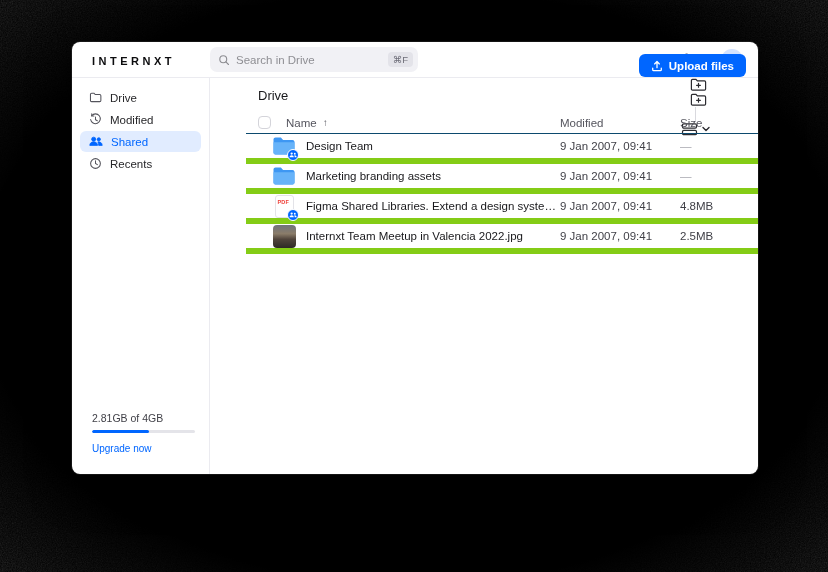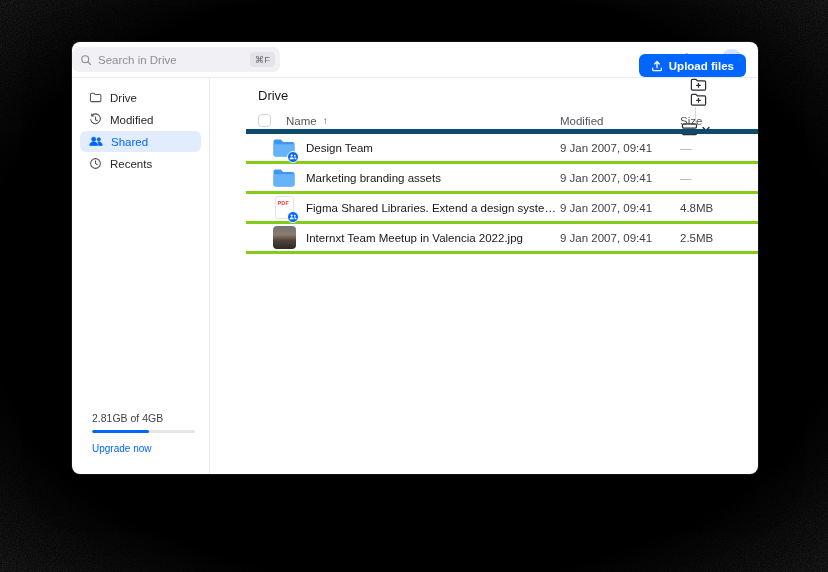--- a/index.html
+++ b/index.html
@@ -47,25 +47,25 @@
   .main-title { font-size:13px; font-weight:500; color:#18181b; }
   .header-actions { margin-left:auto; display:flex; align-items:center;flex-direction:column; }
   .upload-btn { display:flex; align-items:center; gap:6px; height:23px; padding:0 12px;
     background:#0066ff; color:#fff; font-size:11.5px; font-weight:600; border:none; border-radius:6px; cursor:pointer; }
   .icon-btn { background:none; border:none; padding:0; margin-left:13px; display:flex; align-items:center; cursor:pointer; }
   .vdivider { width:1px; height:15px; background:#d9d9de; margin:0 6px 0 13px; }
   .view-toggle { display:flex; align-items:center; gap:4px; }
 
   
   .thead, .trow { display:grid; grid-template-columns:1fr 120px 66px; align-items:center; padding:0 12px 0 12px; }
-  .thead { height:22px; border-bottom:5px solid #0c4a6e; font-size:11.5px; color:#55555e; }
+  .thead { height:22px; border-bottom:1px solid #0c4a6e; font-size:11.5px; color:#55555e; }
   .th-name { display:flex; align-items:center; gap:6px; }
   .checkbox { width:13px; height:13px; border:1.5px solid #d4d4da; border-radius:4px; background:#fff; margin-right:9px; }
   .sort-arrow { font-size:10px; color:#55555e; }
-  .trow { height:30px; border-bottom:3px solid #84cc16; }
+  .trow { height:30px; border-bottom:6px solid #84cc16; }
   .cell-name { display:flex; align-items:center; gap:10px; padding-left:14px; min-width:0; }
   .file-icon { position:relative; width:24px; height:24px; flex:none; display:flex; align-items:center; justify-content:center; }
   .name-text { font-size:11.5px; color:#18181b; white-space:nowrap; overflow:hidden; text-overflow:ellipsis; }
   .cell-mod, .cell-size { font-size:11.5px; color:#3f3f46; }
   .cell-size.empty { color:#a7a7af; }
   .badge { position:absolute; right:-3px; bottom:-3px; width:12px; height:12px; border-radius:50%;
     background:#0066ff; border:1.5px solid #fff; display:flex; align-items:center; justify-content:center; }
   .thumb { width:23px; height:23px; border-radius:4px;
     background:linear-gradient(180deg,#70757c 0%,#8b7c69 38%,#50443b 62%,#2d2925 100%); }
   .pdf-box { width:19px; height:23px; background:#fff; border:1px solid #e3e3e8; border-radius:3px;
@@ -81,20 +81,23 @@
         <feTurbulence type="fractalNoise" baseFrequency="0.8" numOctaves="3" stitchTiles="stitch"></feTurbulence>
         <feColorMatrix type="saturate" values="0"></feColorMatrix>
       </filter>
     <rect width="100%" height="100%" filter="url(#grain)"></rect>
   </svg>
   <div class="vignette"></div>
 
   <div class="window">
 
     <div class="topbar">
+      <div class="logo-wrap">
+        <span class="logo">INTERNXT</span>
+      </div>
       <div class="search">
         <svg width="12" height="12" viewBox="0 0 16 16" fill="none">
           <circle cx="7" cy="7" r="4.6" stroke="#8e8e93" stroke-width="1.5"></circle>
           <path d="M10.5 10.5L14 14" stroke="#8e8e93" stroke-width="1.5" stroke-linecap="round"></path>
         </svg>
         <span class="search-ph">Search in Drive</span>
         <span class="kbd">⌘F</span>
       </div>
       <div class="topbar-right">
         <button class="icon-btn" style="margin-left:0">

